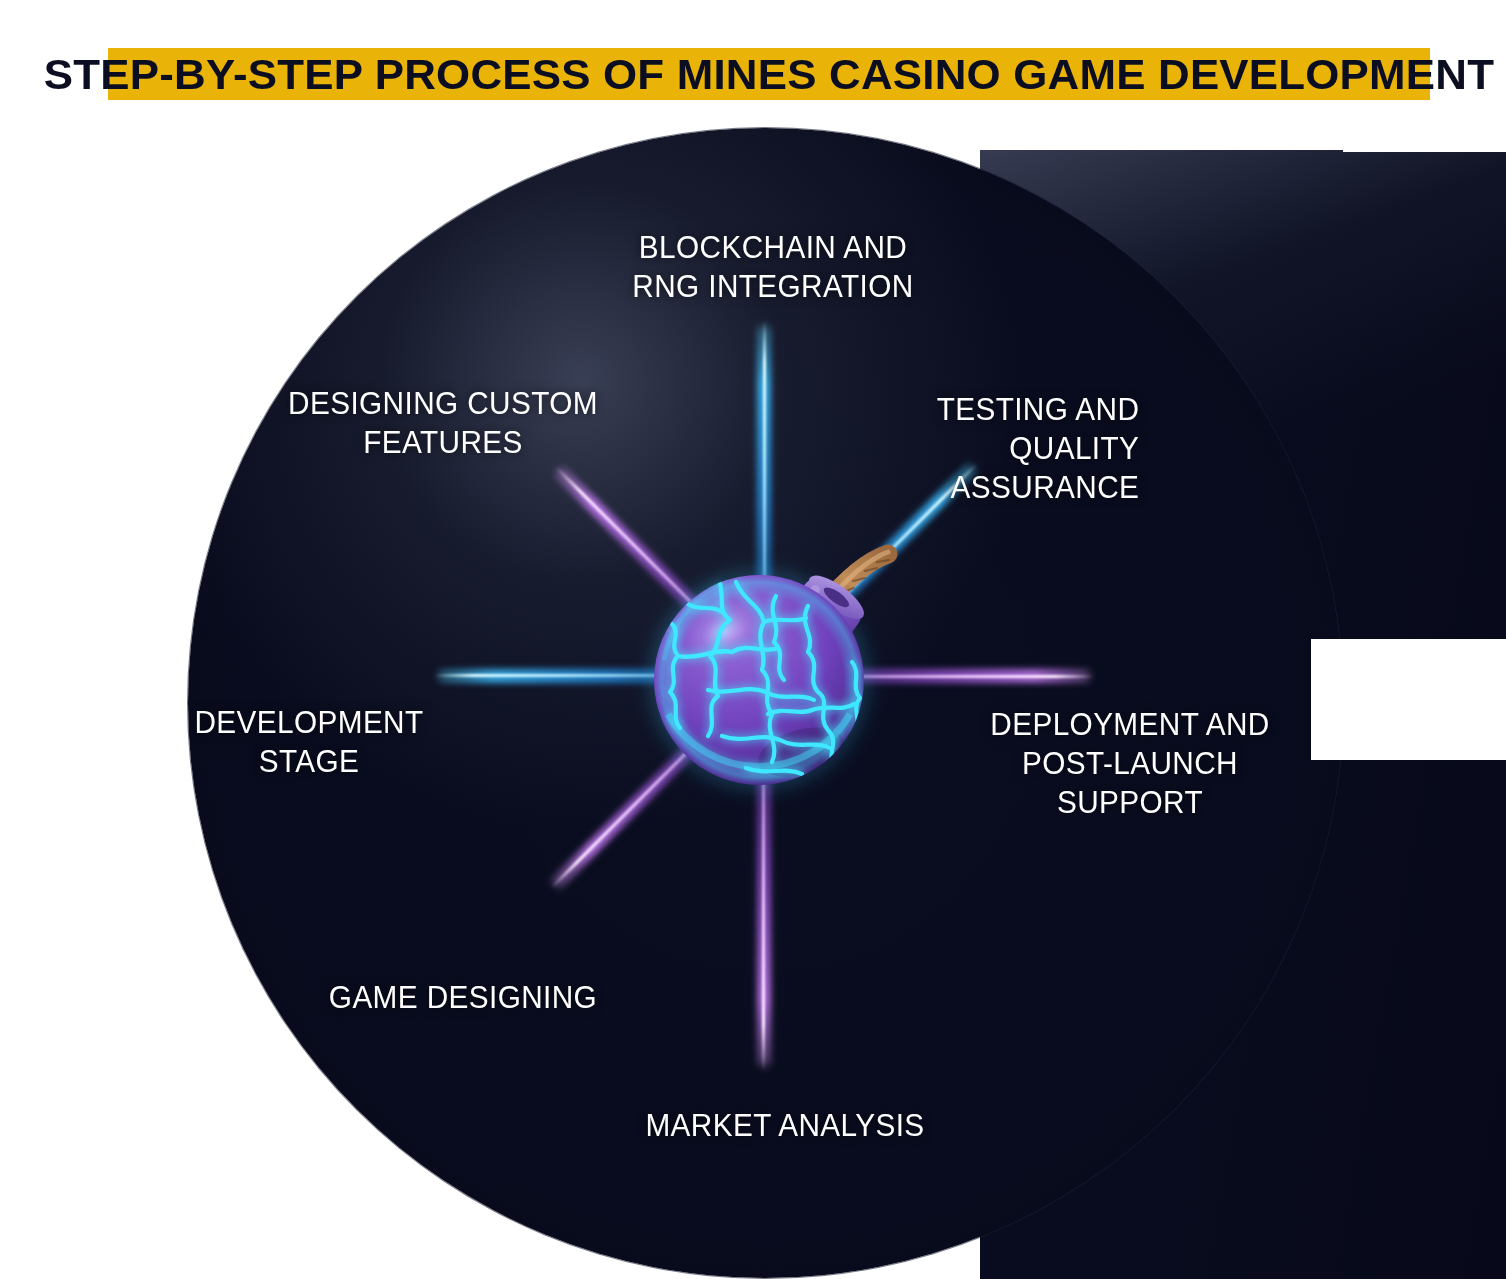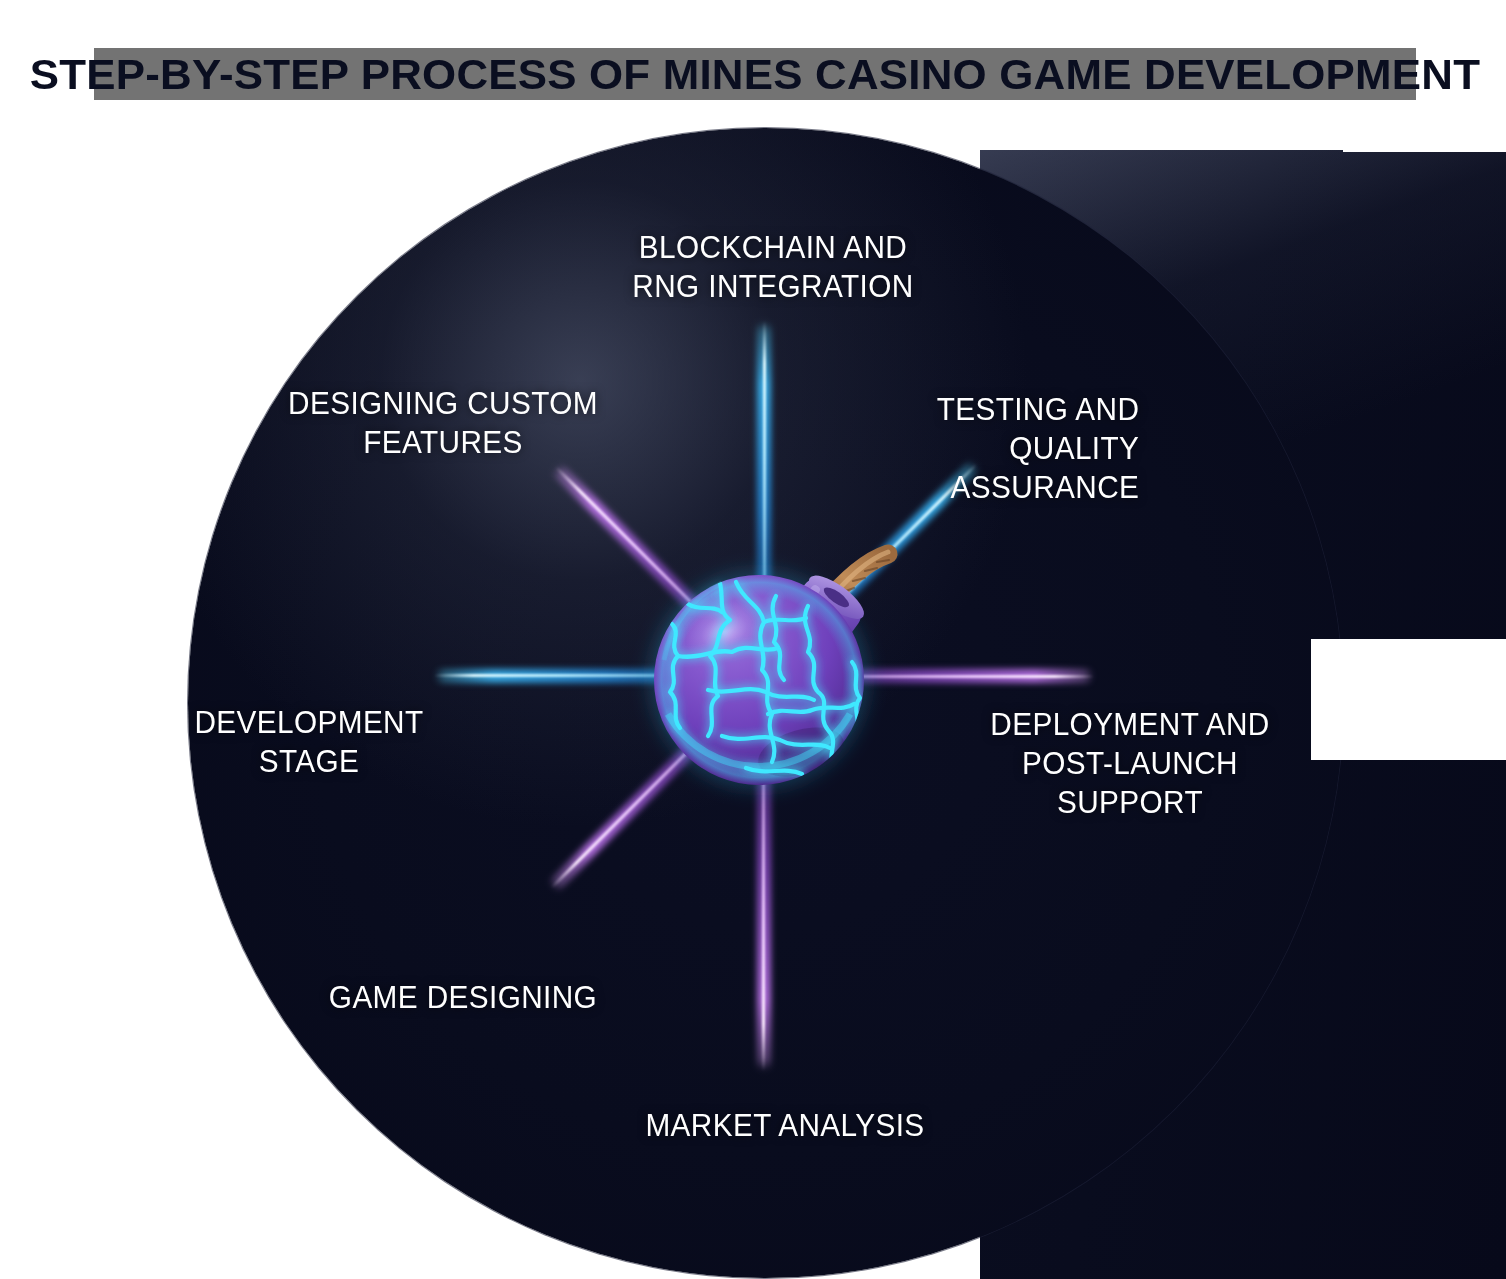--- a/index.html
+++ b/index.html
@@ -15,25 +15,25 @@
     position: relative;
     width: 1506px;
     height: 1279px;
     overflow: hidden;
     background: #ffffff;
   }
 
   
   #title-band {
     position: absolute;
-    left: 94px;
+    left: 108px;
     top: 48px;
     width: 1322px;
     height: 52px;
-    background: #737373;
+    background: #eab308;
     z-index: 40;
   }
   #title-text {
     position: absolute;
     left: 0;
     top: 0;
     width: 100%;
     height: 100%;
     display: flex;
     align-items: center;

